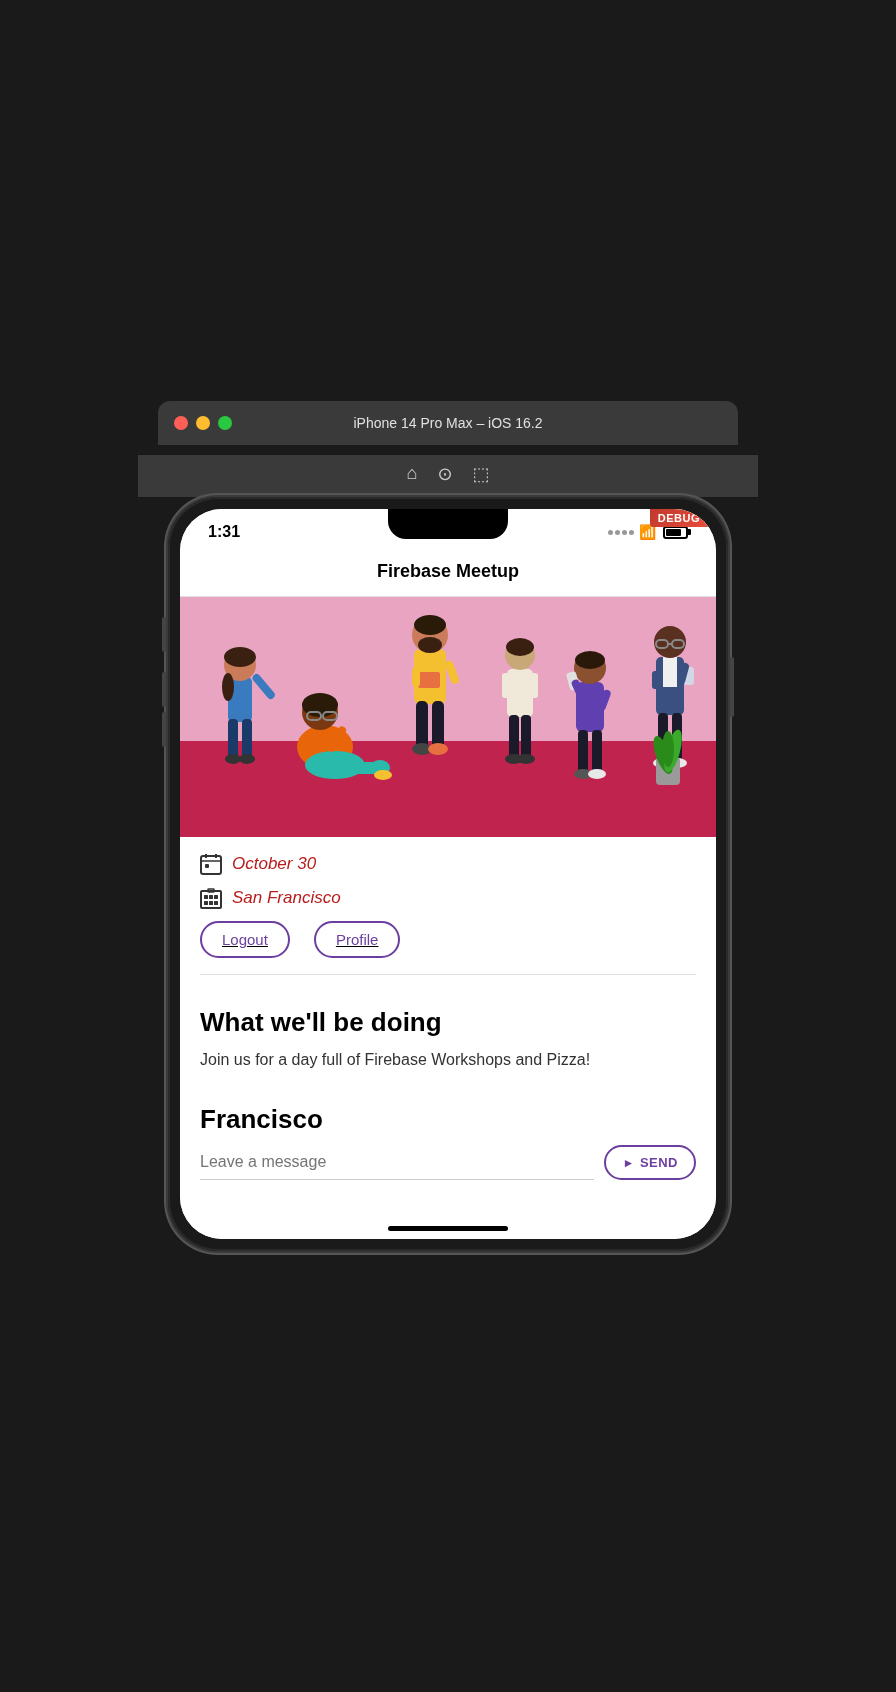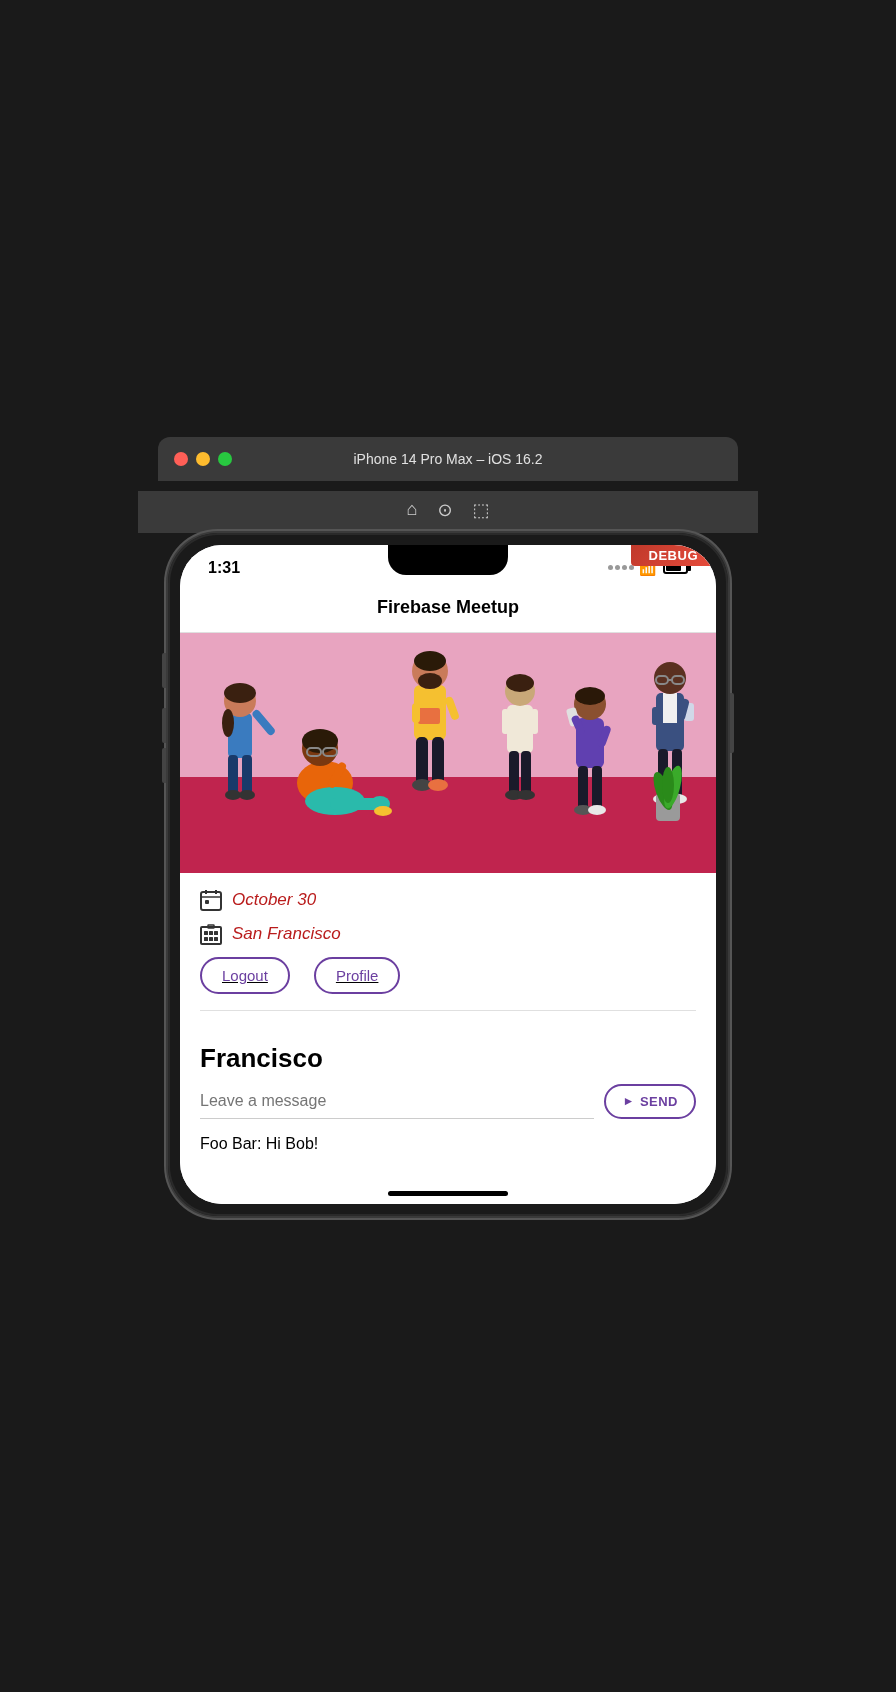--- a/index.html
+++ b/index.html
@@ -186,26 +186,26 @@
       background: #000;
       height: 100%;
       width: 80%;
       border-radius: 1px;
     }
 
     
     .debug-badge {
       position: absolute;
       top: 0;
-      right: 0;
+      right: 8px;
       background: linear-gradient(135deg, #c0392b, #e74c3c);
       color: white;
-      font-size: 13px;
+      font-size: 11px;
       font-weight: 700;
-      padding: 3px 18px;
+      padding: 3px 8px;
       border-radius: 0 42px 0 8px;
       letter-spacing: 0.5px;
     }
 
     .app-title-bar {
       background: white;
       padding: 12px 26px 14px;
       text-align: center;
       border-bottom: 1px solid #e0e0e0;
     }
@@ -568,34 +568,37 @@
       </div>
 
       <div class="action-buttons">
         <button class="outline-btn">Logout</button>
         <button class="outline-btn">Profile</button>
       </div>
 
       <div class="divider"></div>
     </div>
 
+    <div class="section">
+      <h2 class="section-heading">What we'll be doing</h2>
+      <p class="section-body">Join us for a day full of Firebase Workshops and Pizza!</p>
+    </div>
 
     <div class="discussion-section">
       <h2 class="section-heading">Francisco</h2>
 
       <div class="message-input-row">
         <input type="text" class="message-input" placeholder="Leave a message" style="">
         <button class="send-button">
           <span class="send-icon">►</span>
           <span>SEND</span>
         </button>
       </div>
 
       <div>
-        <p class="chat-message">Foo Bar: Hi Bob!</p>
       </div>
     </div>
 
     <div class="home-indicator">
       <div class="home-bar"></div>
     </div>
 
   </div>
 </div>
 

